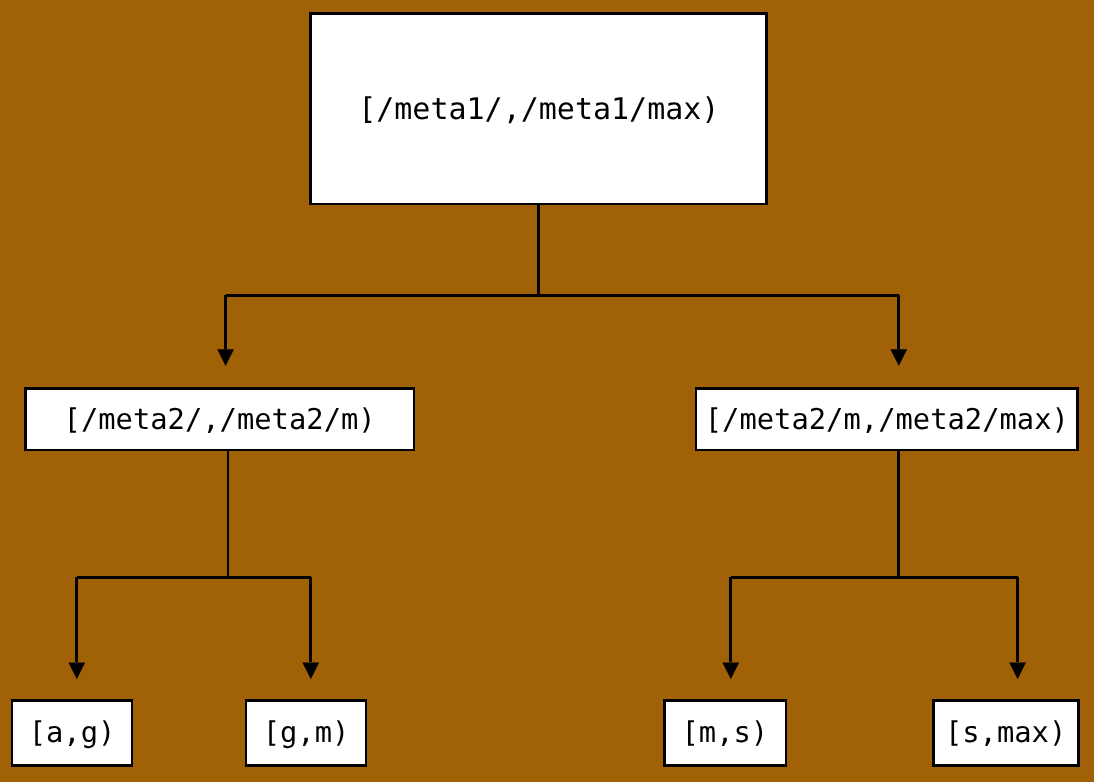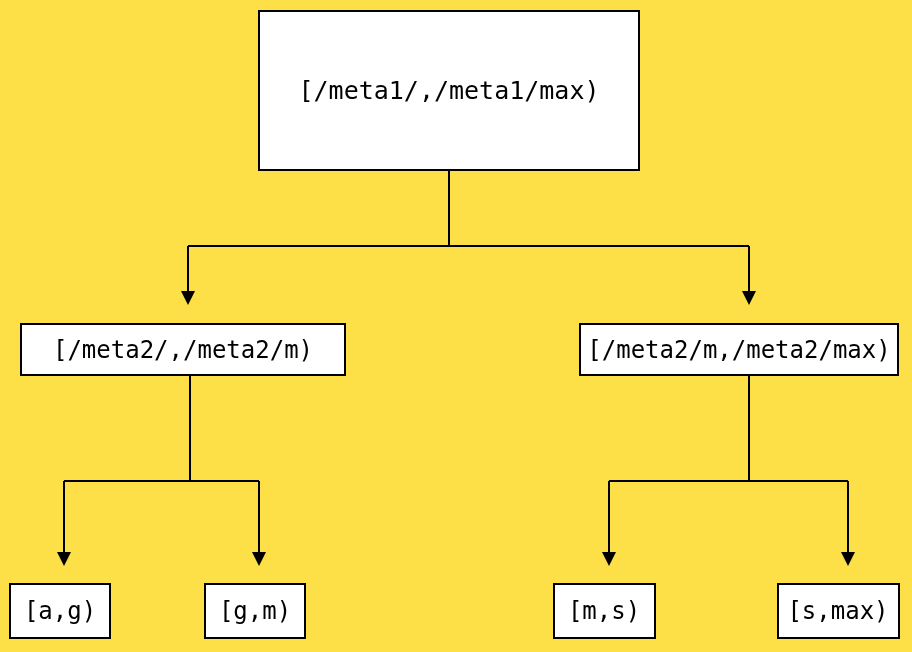--- a/index.html
+++ b/index.html
@@ -11,21 +11,21 @@
   body {
     width: 912px;
     height: 652px;
     font-family: "DejaVu Sans Mono", "Liberation Mono", monospace;
     overflow: hidden;
   }
   #diagram-root {
     position: relative;
     width: 912px;
     height: 652px;
-    background: #fde047;
+    background: #a16207;
     text-align: right;
   }
   svg#tree-svg {
     position: absolute;
     left: 0;
     top: 0;
     width: 912px;
     height: 652px;
     display: block;
   }

